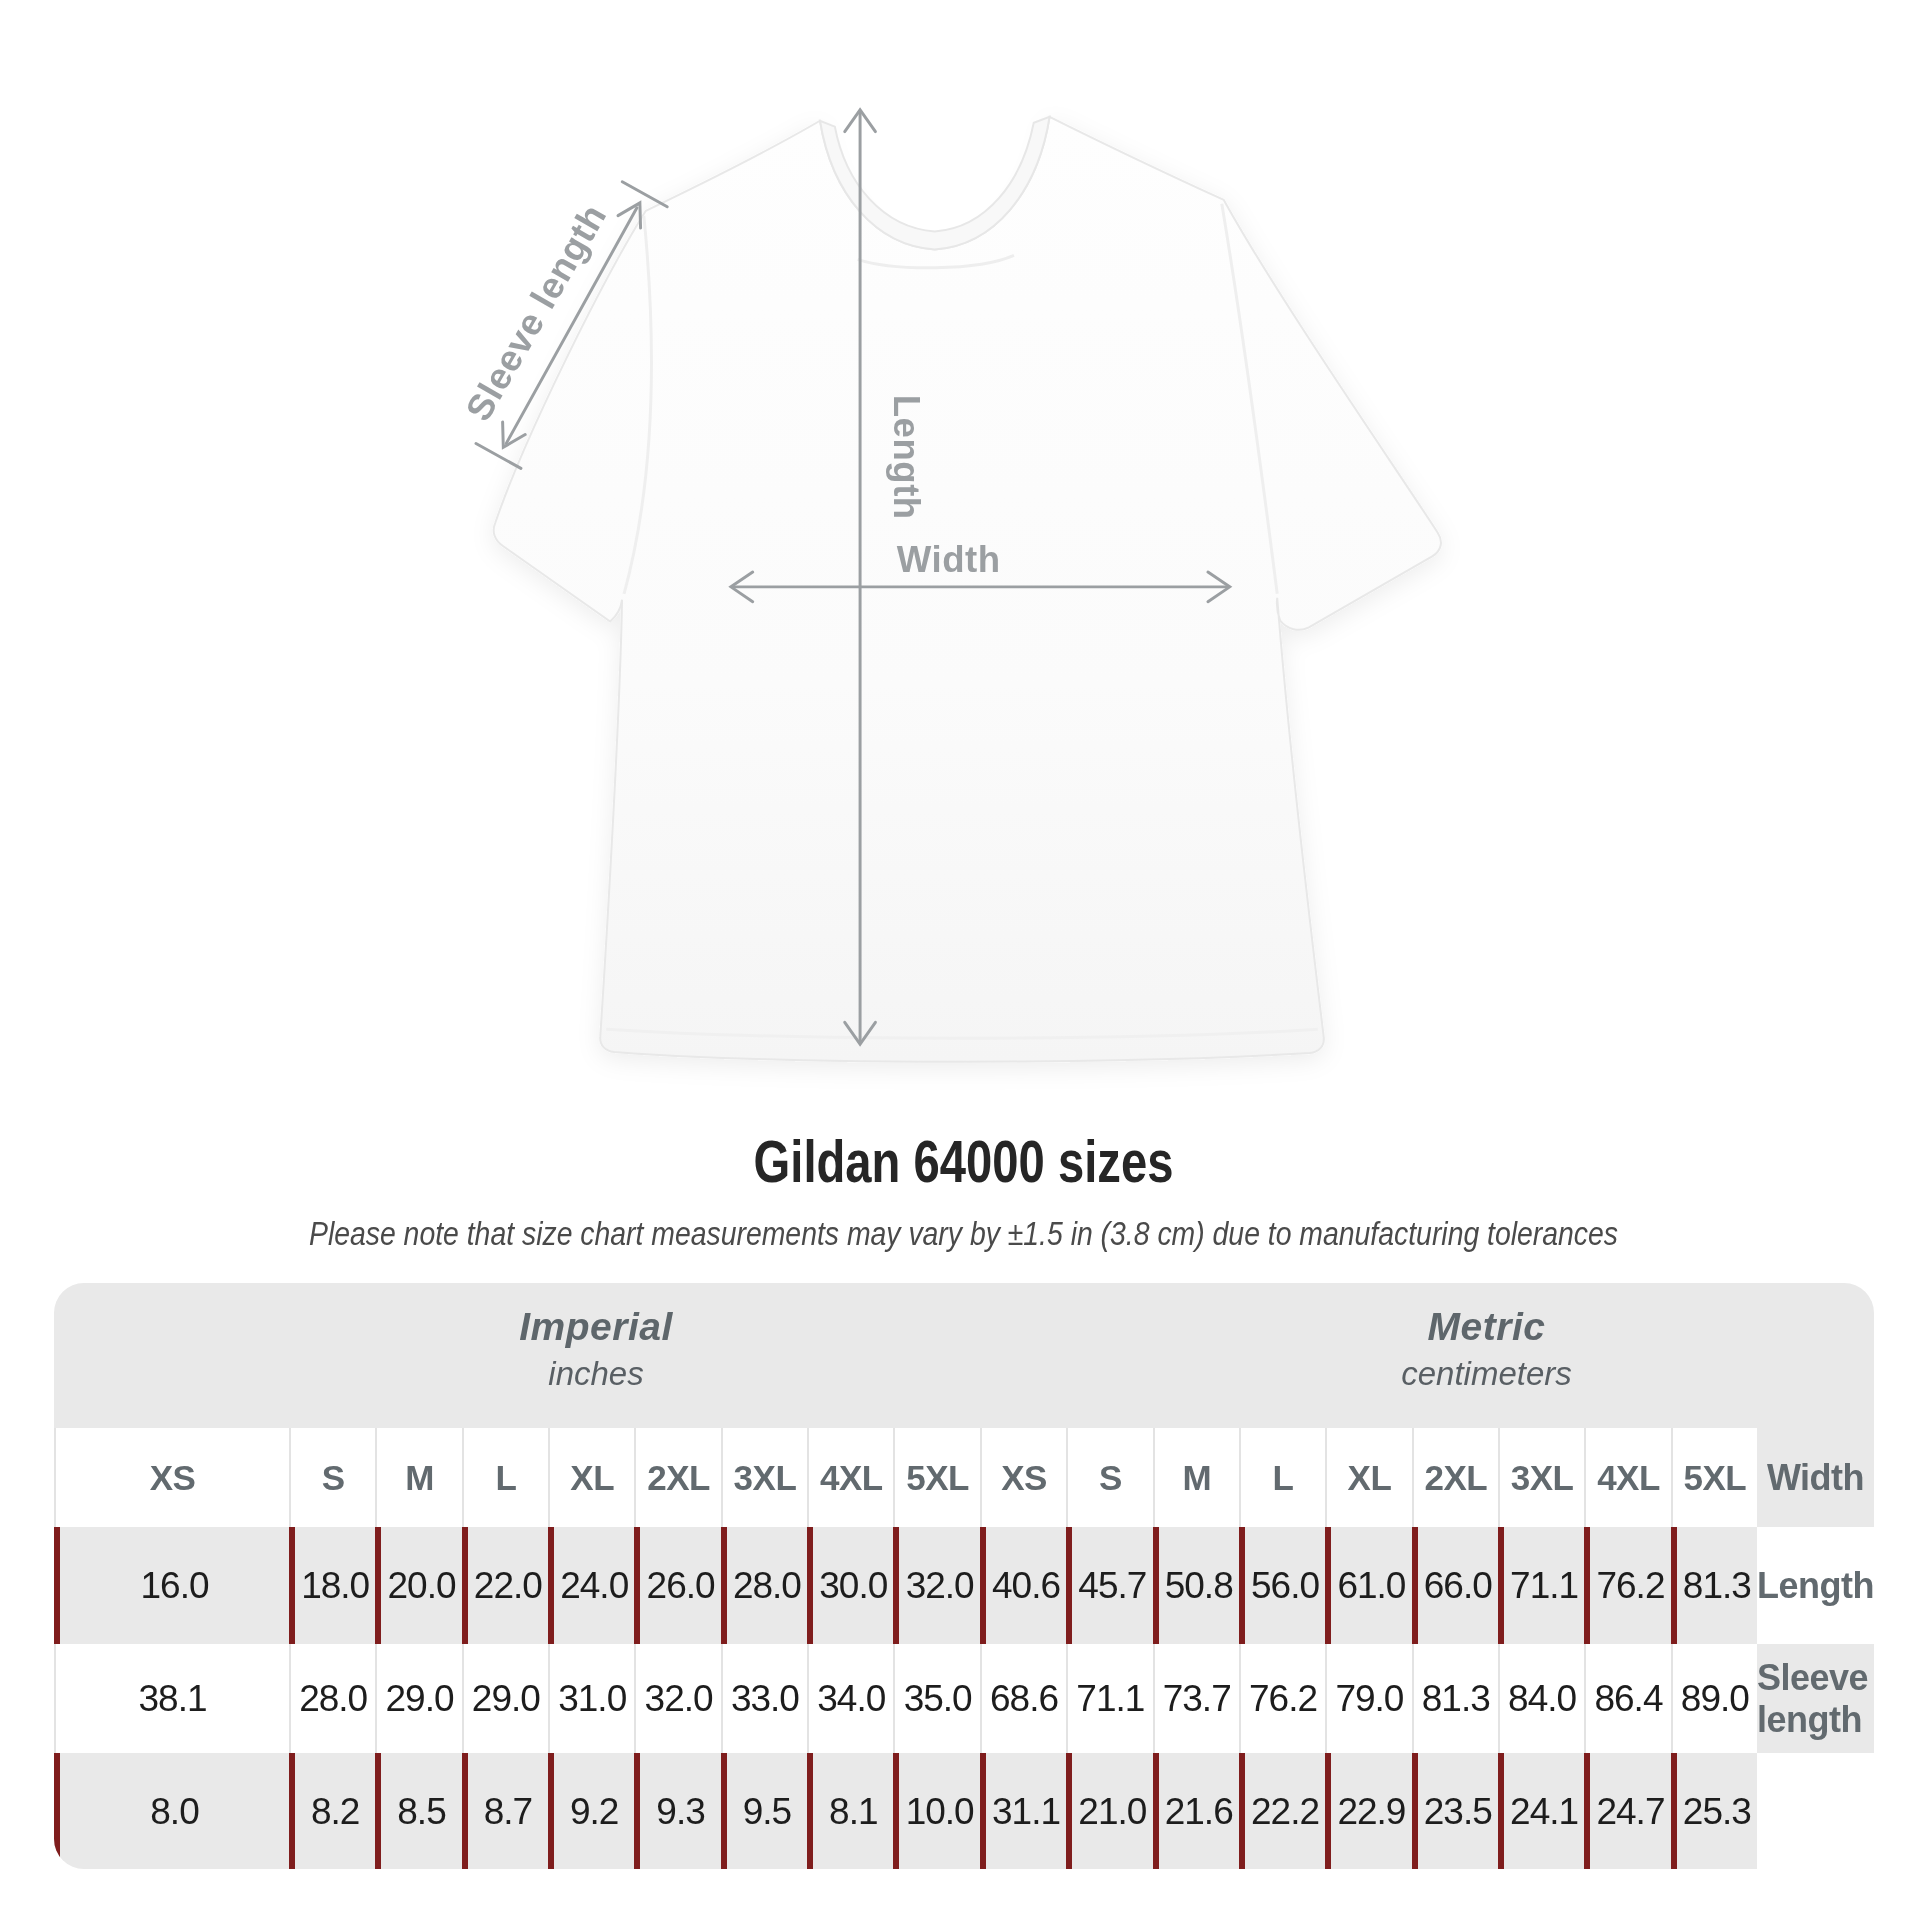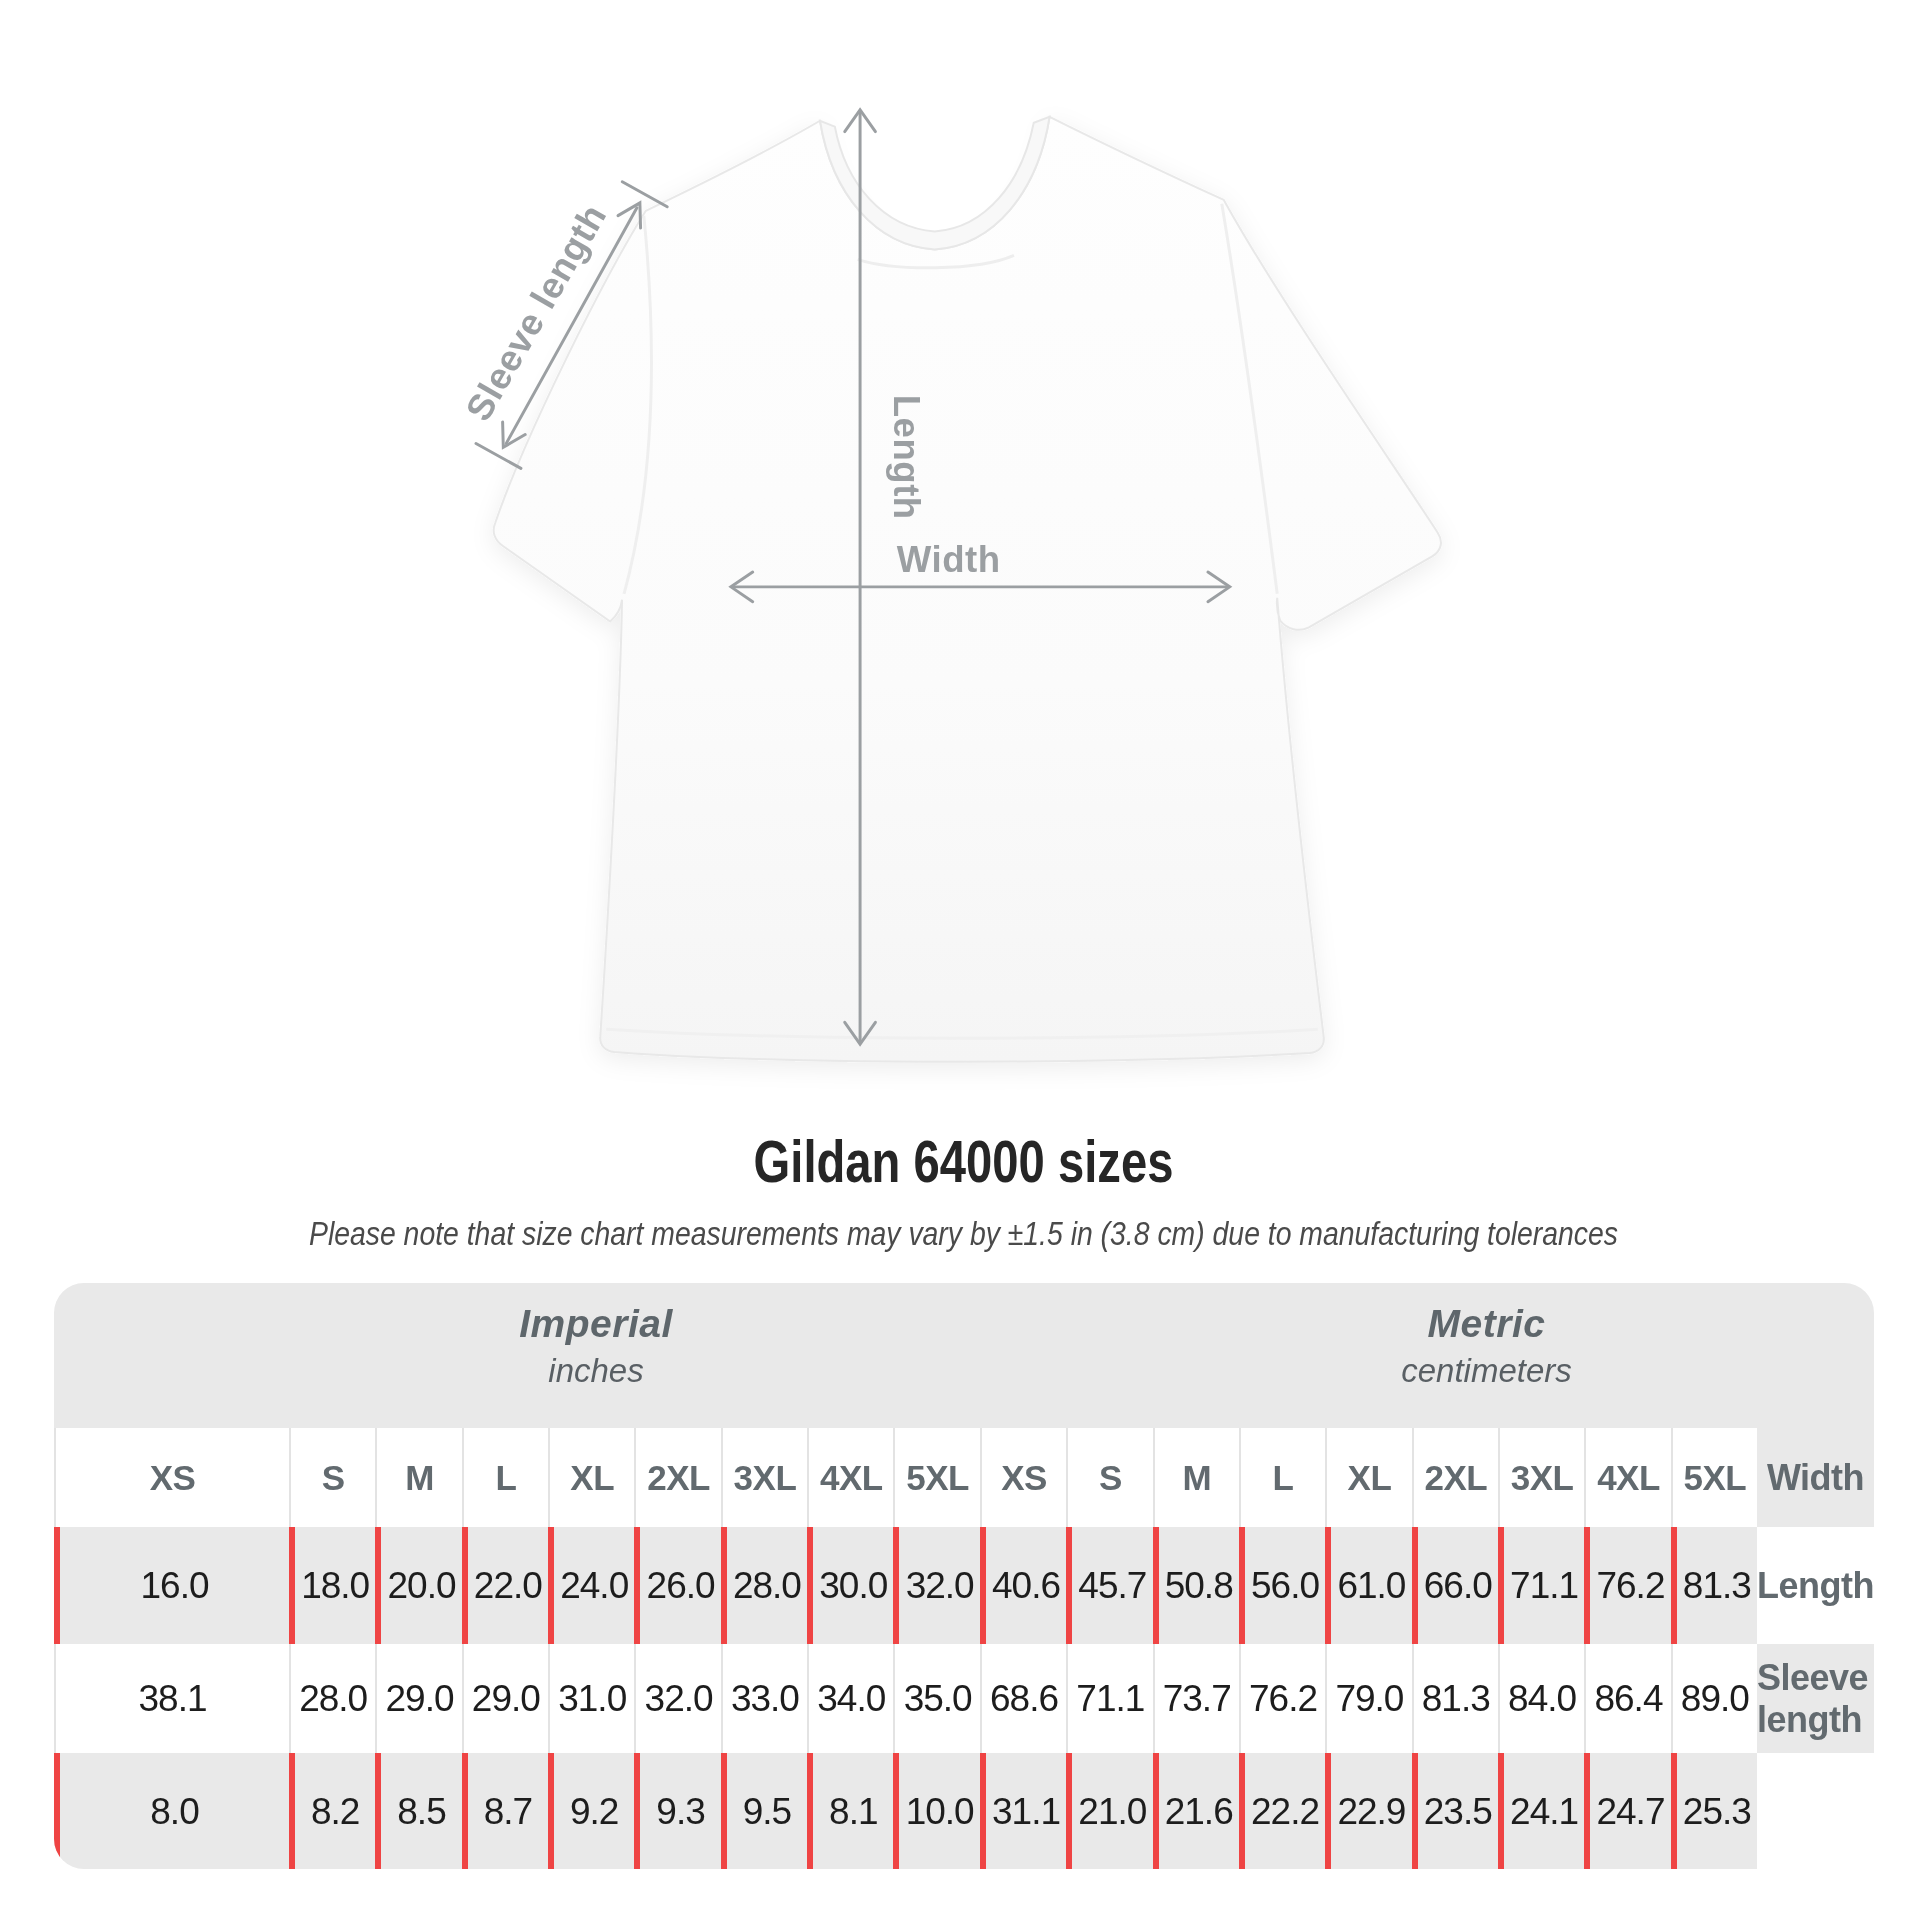--- a/index.html
+++ b/index.html
@@ -13,33 +13,33 @@
          transform:scaleX(.80);transform-origin:center;}
   .subtitle{position:absolute;left:0;top:1214px;width:100%;text-align:center;
          font-size:33px;font-style:italic;color:#4a4a4a;line-height:40px;
          transform:scaleX(.86);transform-origin:center;}
   
   .table{position:absolute;left:54px;top:1283px;width:1820px;height:586px;
          border-radius:30px;overflow:hidden;background:#fff;
          display:grid;grid-template-columns:235px repeat(18,1fr);
          grid-template-rows:145px 99px 117px 109px 117px;}
   .band{grid-column:1/-1;grid-row:1;background:var(--table-gray);position:relative;}
-  .sec{position:absolute;top:8px;height:100%;text-align:center;padding-top:9px;box-sizing:border-box;}
+  .sec{position:absolute;top:0;height:100%;text-align:center;padding-top:20px;box-sizing:border-box;}
   .sec-imperial{left:0;width:1027px;padding-left:57px;}
   .sec-metric{left:1027px;right:0;padding-left:18px;}
   .sec-title{font-size:39px;font-weight:bold;font-style:italic;color:#5e666b;line-height:48px;
              letter-spacing:0.5px;}
   .sec-unit{font-size:33px;font-style:italic;color:#595f64;line-height:38px;margin-top:4px;}
   .cell{display:flex;align-items:center;justify-content:center;box-sizing:border-box;}
   .head{font-size:35px;font-weight:bold;color:#626a6f;letter-spacing:-0.5px;}
   .rlabel{font-size:36px;font-weight:bold;color:#626a6f;letter-spacing:-0.5px;}
   .val{font-size:37px;color:#1d1d1d;letter-spacing:-1px;}
   .dcol{border-left:2px solid #e3e3e3;}
   .gray{background:var(--table-gray);}
-  .gray.dcol{border-left:6px solid #ef4444;}
+  .gray.dcol{border-left:6px solid #7f1d1d;}
   
   .ann{font-family:"Liberation Sans","DejaVu Sans",sans-serif;font-weight:bold;
        font-size:37px;fill:var(--annotation-gray);letter-spacing:.5px;}
 </style>
 </head>
 <body>
 
 <div class="stage">
 
   <div class="tee-wrap">

